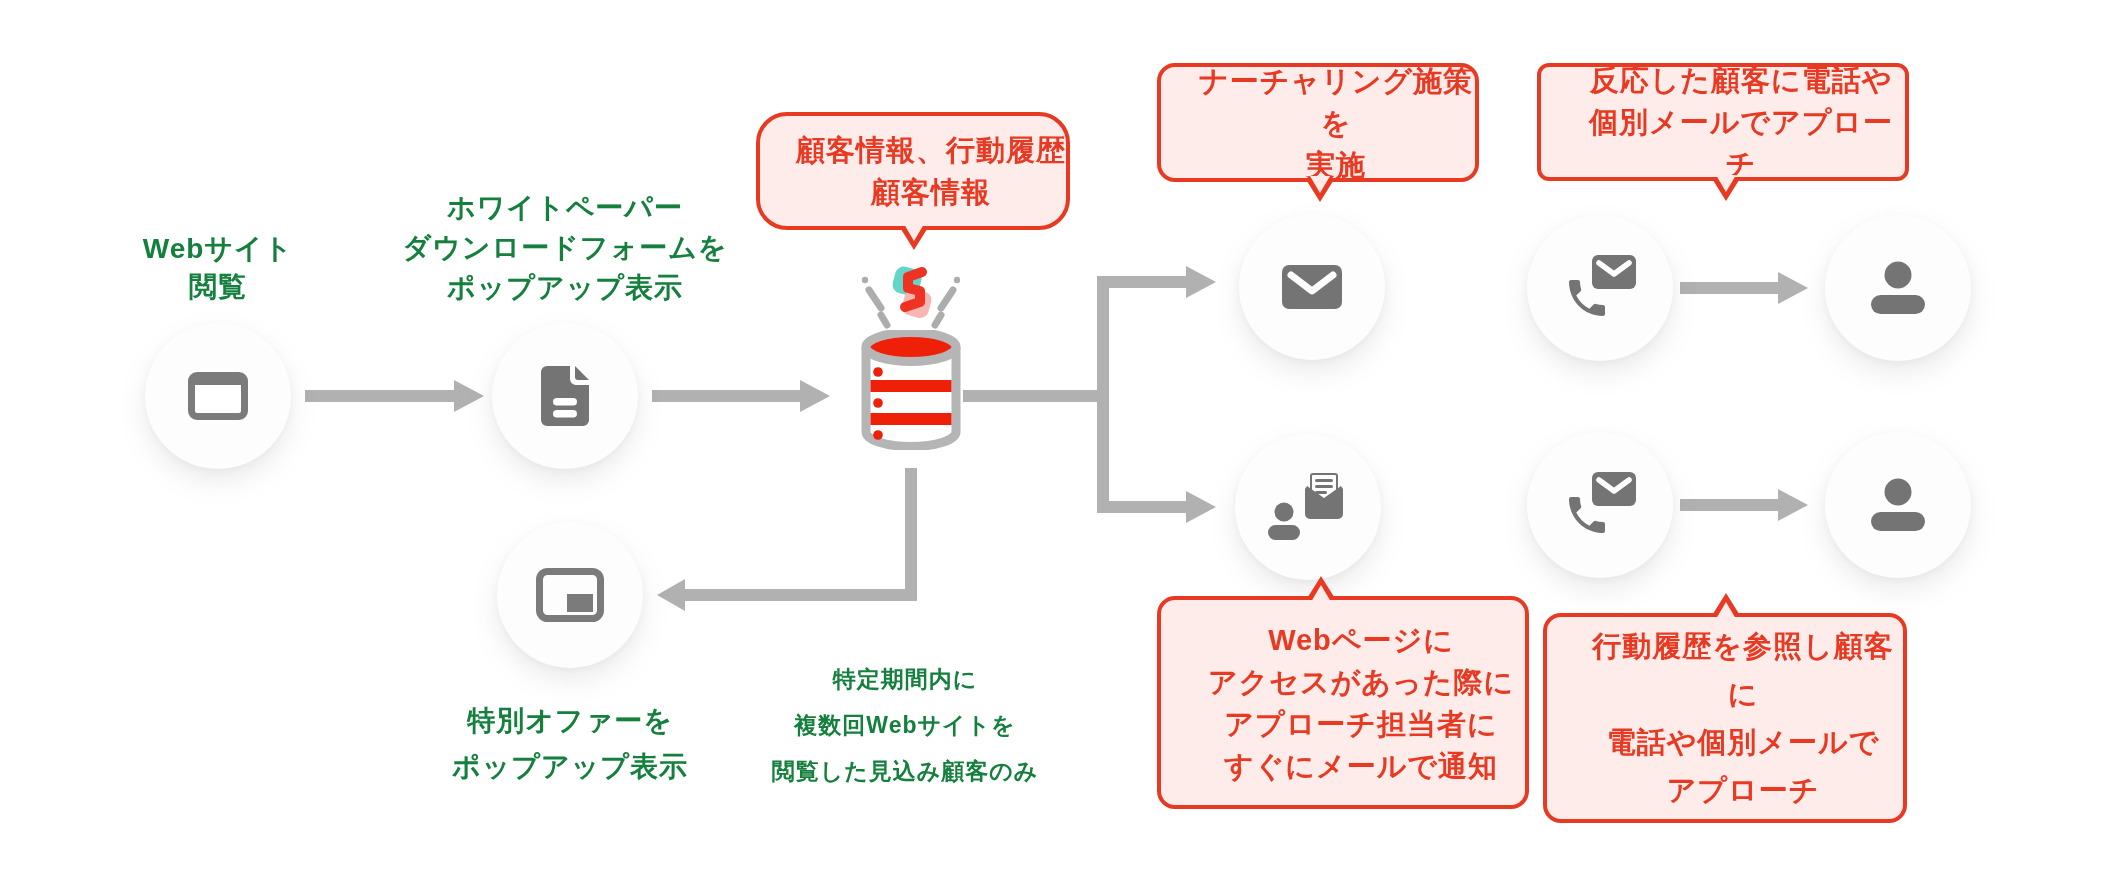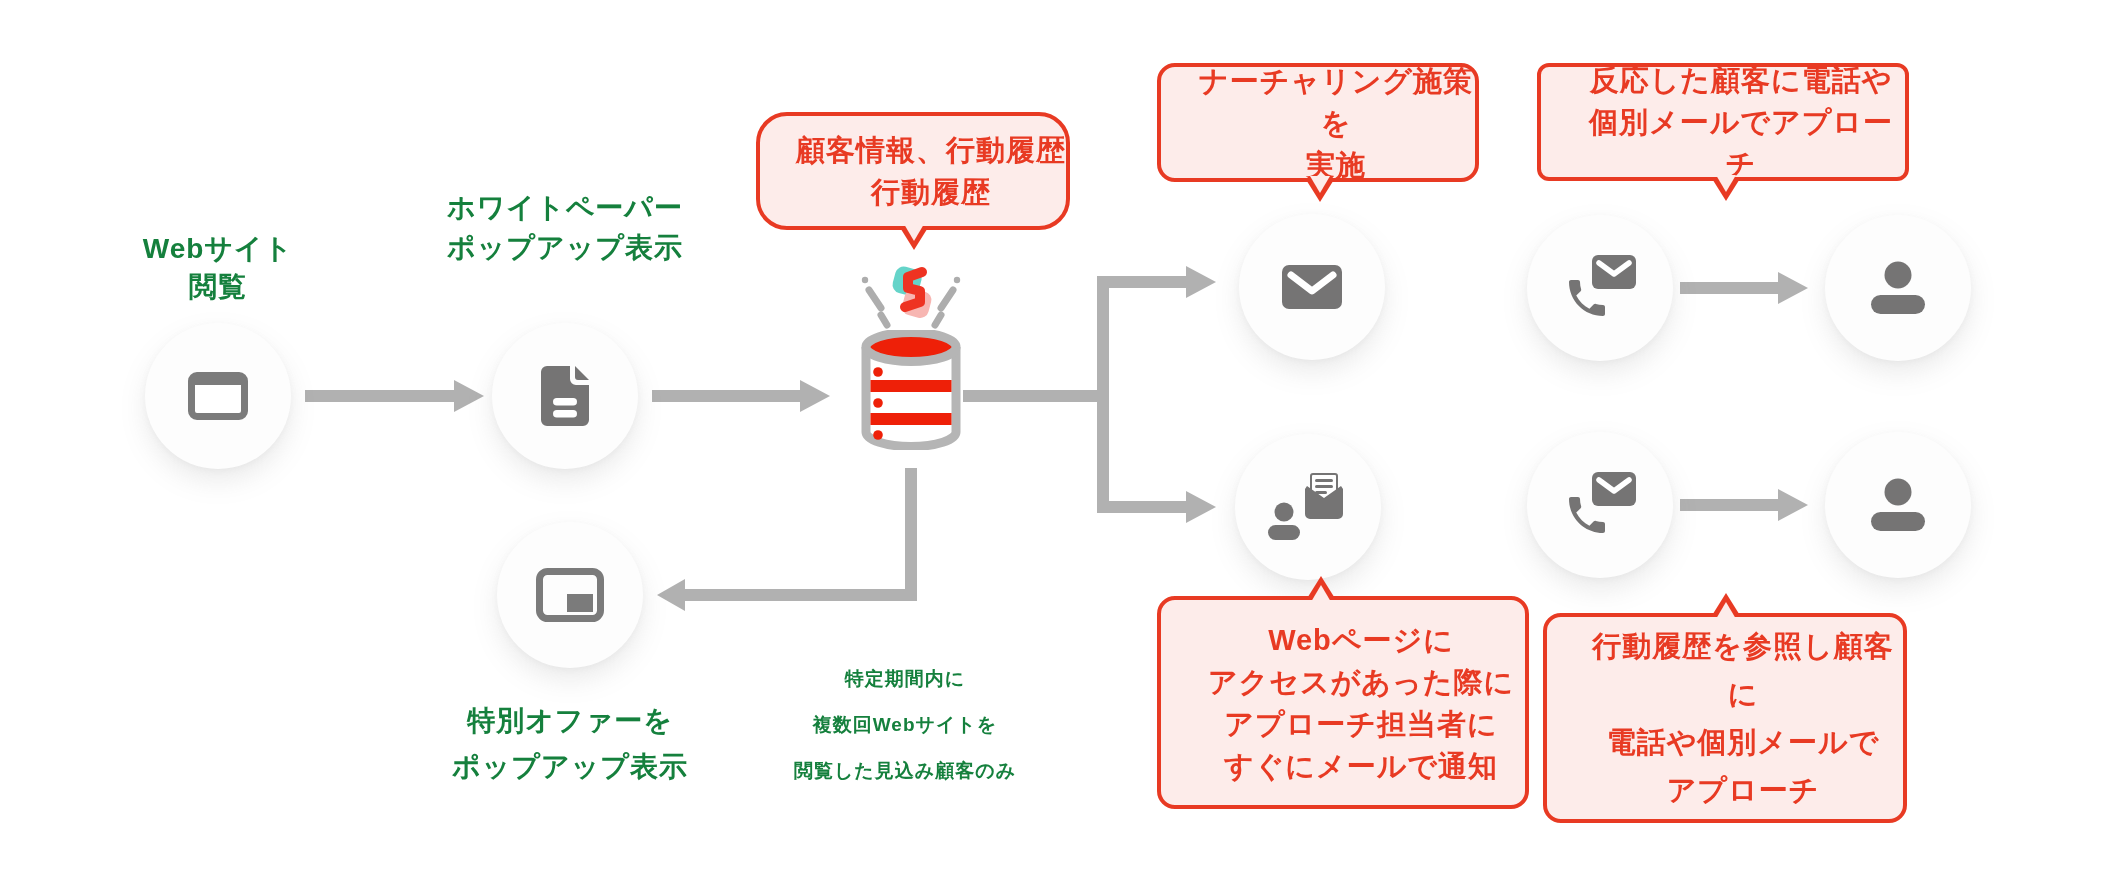--- a/index.html
+++ b/index.html
@@ -48,21 +48,21 @@
   #n-phone-bottom{left:1527px;top:432px;}
   #n-person-bottom{left:1825px;top:432px;}
   
   #db-block{position:absolute;left:851px;top:260px;width:120px;display:flex;flex-direction:column;align-items:center;}
   
   #lbl-website{left:68px;top:230px;width:300px;}
   #lbl-website div{line-height:38px;}
   #lbl-whitepaper{left:365px;top:188px;width:400px;}
   #lbl-offer{left:370px;top:698px;width:400px;}
   #lbl-offer div{line-height:46px;}
-  #lbl-prospect{left:705px;top:656px;width:400px;font-size:19px;}
+  #lbl-prospect{left:705px;top:656px;width:400px;font-size:23px;}
   #lbl-prospect div{line-height:46px;}
   
   #co-accumulate{left:756px;top:112px;width:314px;height:118px;border-radius:31px;--tx:154px;}
   #co-nurture{left:1157px;top:63px;width:322px;height:119px;--tx:159px;}
   #co-react{left:1537px;top:63px;width:372px;height:118px;border-radius:12px;--tx:185px;}
   #co-notify{left:1157px;top:596px;width:372px;height:213px;--tx:160px;}
   #co-history{left:1543px;top:613px;width:364px;height:210px;--tx:179px;}
   
   .browser-glyph{
     width:60px;height:48px;box-sizing:border-box;border:7px solid #7b7b7b;
@@ -197,37 +197,38 @@
     </svg>
   </div>
 
   <div class="label" id="lbl-website">
     <div>Webサイト</div>
     <div>閲覧</div>
   </div>
 
   <div class="label" id="lbl-whitepaper">
     <div>ホワイトペーパー</div>
+    <div>ダウンロードフォームを</div>
     <div>ポップアップ表示</div>
   </div>
 
   <div class="label" id="lbl-offer">
     <div>特別オファーを</div>
     <div>ポップアップ表示</div>
   </div>
 
   <div class="label" id="lbl-prospect">
     <div>特定期間内に</div>
     <div>複数回Webサイトを</div>
     <div>閲覧した見込み顧客のみ</div>
   </div>
 
   <div class="callout tail-down" id="co-accumulate">
     <div>顧客情報、行動履歴</div>
-    <div>行動履歴</div>
+    <div>顧客情報</div>
   </div>
 
   <div class="callout tail-down" id="co-nurture">
     <div>ナーチャリング施策を</div>
     <div>実施</div>
   </div>
 
   <div class="callout tail-down" id="co-react">
     <div>反応した顧客に電話や</div>
     <div>個別メールでアプローチ</div>

